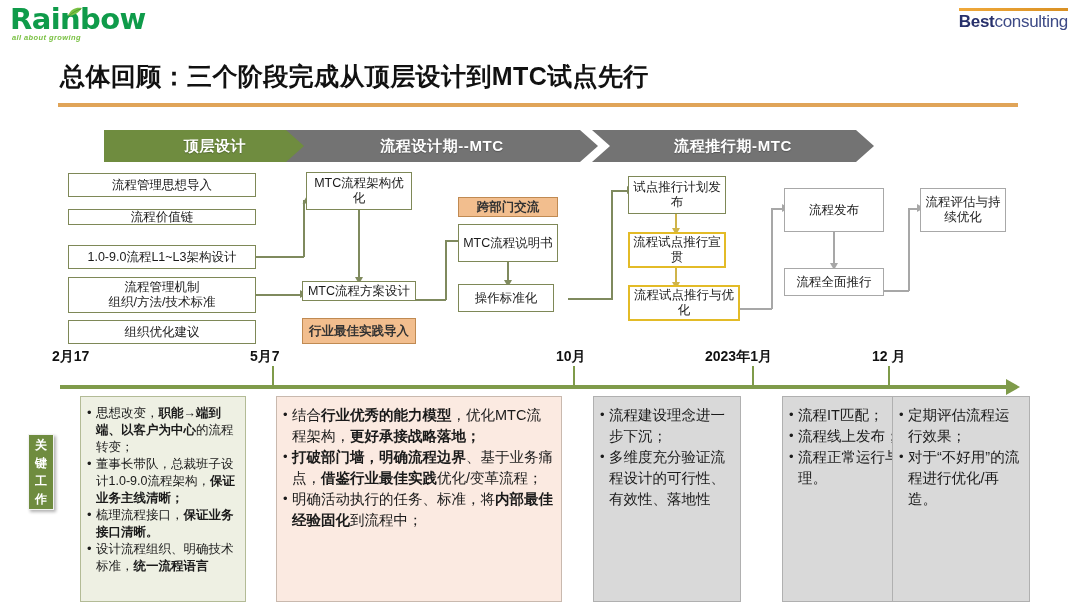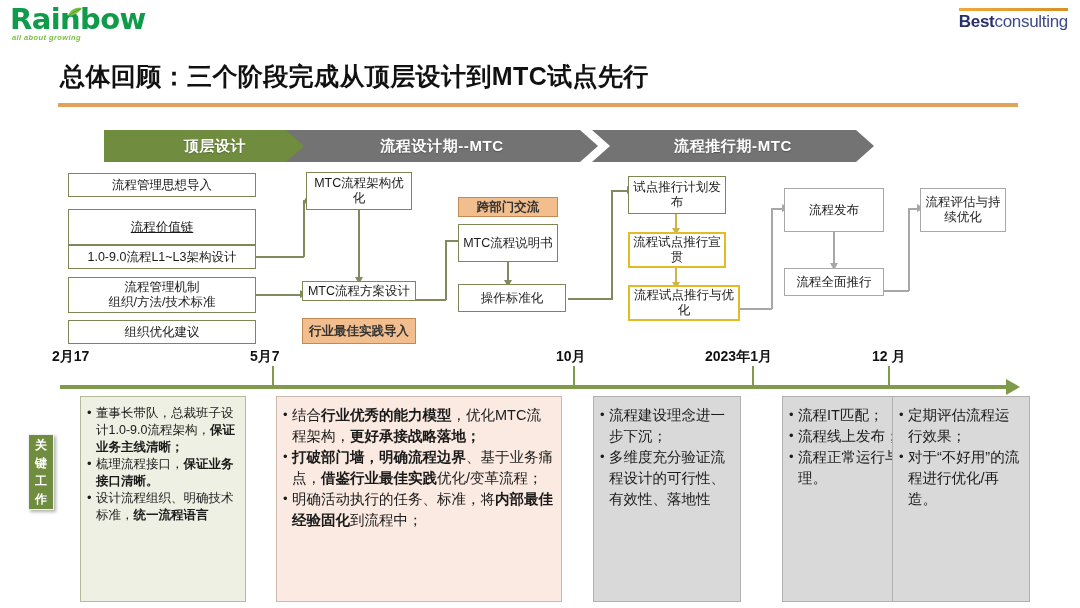--- a/index.html
+++ b/index.html
@@ -136,21 +136,21 @@
   </div>
 
   <div class="page-title">总体回顾：三个阶段完成从顶层设计到MTC试点先行</div>
   <div class="title-rule"></div>
 
   <div class="banner green chev-green" style="left:64px; top:130px; width:222px;margin-left:40px;">顶层设计</div>
   <div class="banner amber chev-amber" style="left:286px; top:130px; width:312px;">流程设计期--MTC</div>
   <div class="banner amber chev-amber" style="left:592px; top:130px; width:282px;">流程推行期-MTC</div>
 
   <div class="box olive" style="left:68px; top:173px; width:188px; height:24px;">流程管理思想导入</div>
-  <div class="box olive" style="left:68px; top:209px; width:188px; height:36px;text-decoration:underline;">流程价值链</div>
+  <div class="box olive" style="left:68px; top:209px; width:188px; height:16px;">流程价值链</div>
   <div class="box olive" style="left:68px; top:245px; width:188px; height:24px;">1.0-9.0流程L1~L3架构设计</div>
   <div class="box olive" style="left:68px; top:277px; width:188px; height:36px; flex-direction:column;">
     <span>流程管理机制</span>
     <span>组织/方法/技术标准</span>
   </div>
   <div class="box olive" style="left:68px; top:320px; width:188px; height:24px;">组织优化建议</div>
 
   <div class="ln h" style="left:256px; top:256px; width:48px;"></div>
   <div class="ln v" style="left:303px; top:200px; height:57px;"></div>
   <div class="ah right" style="left:303px; top:196px; transform:rotate(-90deg);"></div>
@@ -169,21 +169,21 @@
 
   <div class="ln h" style="left:416px; top:299px; width:30px;"></div>
   <div class="ln v" style="left:445px; top:240px; height:60px;"></div>
   <div class="ln h" style="left:445px; top:240px; width:17px;"></div>
   <div class="ah right" style="left:461px; top:236px;"></div>
 
   <div class="box tan" style="left:458px; top:197px; width:100px; height:20px;">跨部门交流</div>
   <div class="box olive" style="left:458px; top:224px; width:100px; height:38px; flex-direction:column;">MTC流程说明书</div>
   <div class="ln v" style="left:507px; top:262px; height:20px;"></div>
   <div class="ah down" style="left:504px; top:280px;"></div>
-  <div class="box olive" style="left:458px; top:284px; width:108px; height:28px;">操作标准化</div>
+  <div class="box olive" style="left:458px; top:284px; width:96px; height:28px;">操作标准化</div>
 
   <div class="ln h" style="left:568px; top:298px; width:45px;"></div>
   <div class="ln v" style="left:611px; top:190px; height:110px;"></div>
   <div class="ln h" style="left:611px; top:190px; width:17px;"></div>
   <div class="ah right" style="left:627px; top:186px;"></div>
 
   <div class="box olive" style="left:628px; top:176px; width:98px; height:38px; flex-direction:column;">试点推行计划发布</div>
   <div class="ln v gold" style="left:675px; top:214px; height:16px;"></div>
   <div class="ah down gold" style="left:672px; top:228px;"></div>
 
@@ -226,20 +226,21 @@
 
   <div class="key-badge">
     <span>关</span>
     <span>键</span>
     <span>工</span>
     <span>作</span>
   </div>
 
   <div class="panel greenish tight" style="left:80px; width:166px;">
     <ul>
+        <li>思想改变，<b>职能→端到端、以客户为中心</b>的流程转变；</li>
         <li>董事长带队，总裁班子设计1.0-9.0流程架构，<b>保证业务主线清晰；</b></li>
         <li>梳理流程接口，<b>保证业务接口清晰。</b></li>
         <li>设计流程组织、明确技术标准，<b>统一流程语言</b></li>
       </ul>
   </div>
   <div class="panel pinkish big" style="left:276px; width:286px;">
     <ul>
         <li>结合<b>行业优秀的能力模型</b>，优化MTC流程架构，<b>更好承接战略落地；</b></li>
         <li><b>打破部门墙，明确流程边界</b>、基于业务痛点，<b>借鉴行业最佳实践</b>优化/变革流程；</li>
         <li>明确活动执行的任务、标准，将<b>内部最佳经验固化</b>到流程中；</li>

